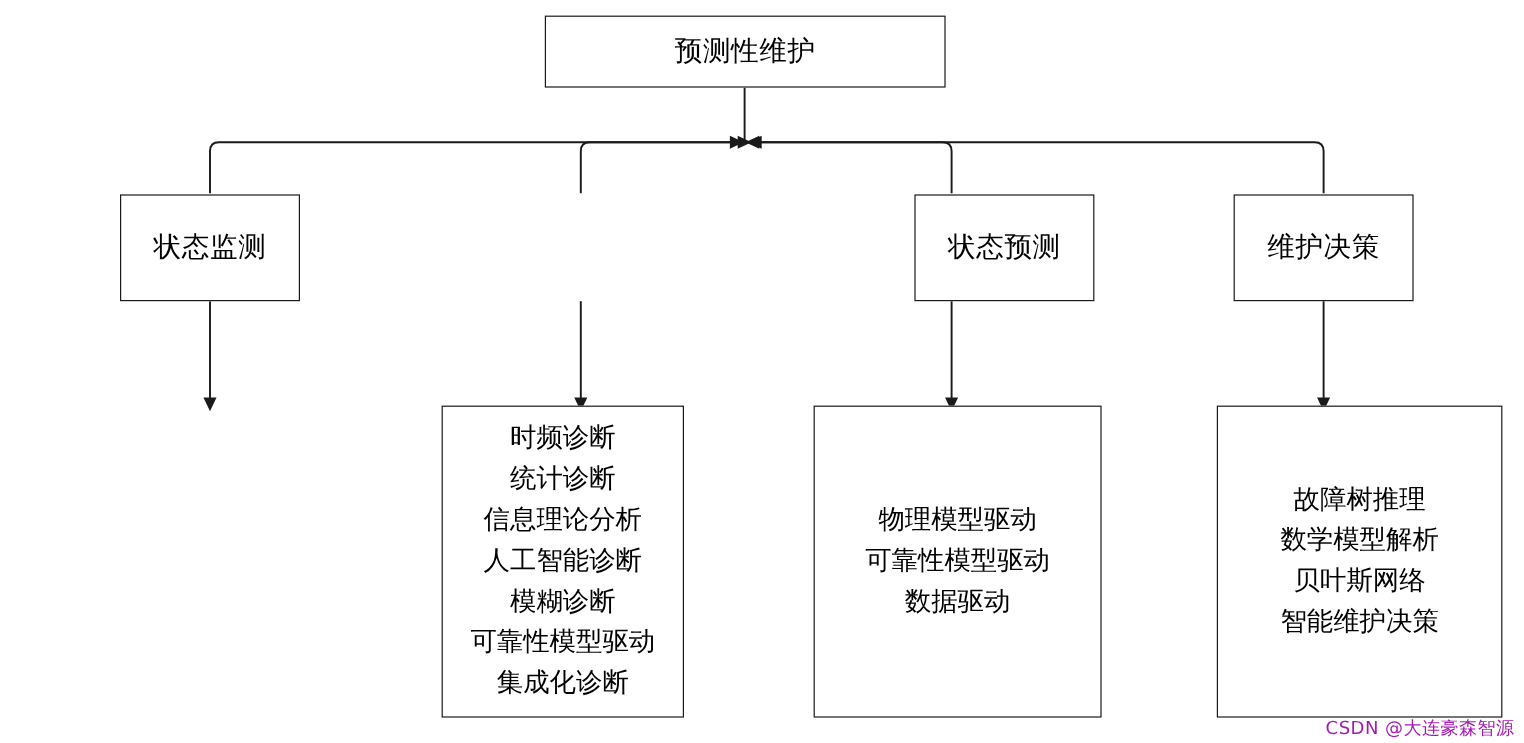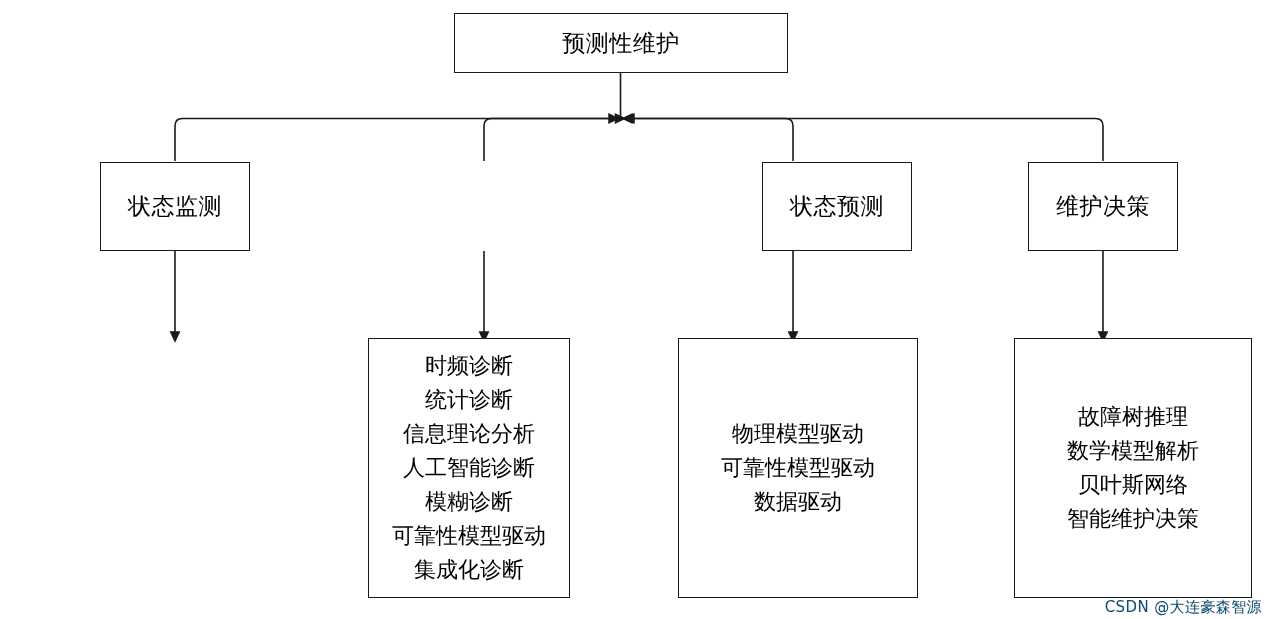--- a/index.html
+++ b/index.html
@@ -77,21 +77,21 @@
   .leaf-item {
     font-size: 22px;
     line-height: 34px;
     white-space: nowrap;
   }
   .watermark {
     position: absolute;
     right: 8px;
     bottom: 2px;
     font-size: 15px;
-    color: #0c4a6e;
+    color: #a21caf;
     letter-spacing: 0.4px;
     white-space: nowrap;
   }
 </style>
 </head>
 <body>
 
 <div id="canvas">
 
   <svg class="connectors" viewBox="0 0 1270 619" width="1270" height="619" xmlns="http://www.w3.org/2000/svg">

